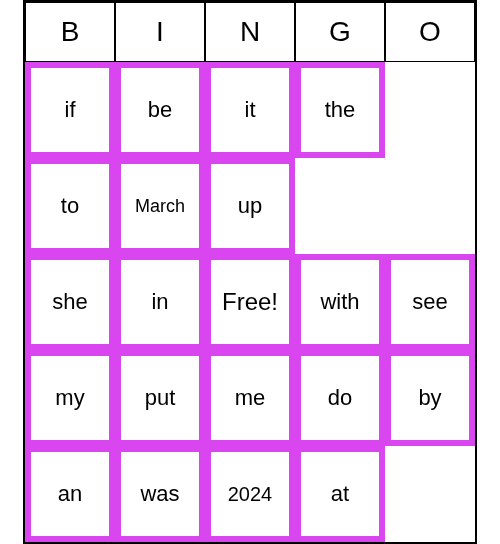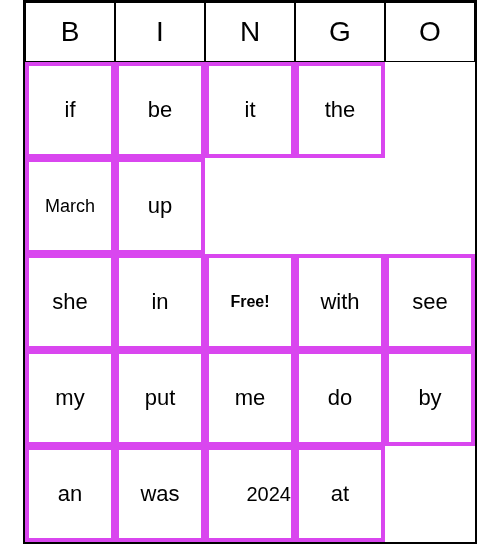--- a/index.html
+++ b/index.html
@@ -24,47 +24,46 @@
       border: 2px solid #000;
     }
 
     .bingo-row {
       display: flex;
     }
 
     .bingo-cell {
       width: 90px;
       height: 96px;
-      border: 4px solid #d946ef;
+      border: 6px solid #d946ef;
       display: flex;
       justify-content: center;
       align-items: center;
       font-size: 22px;
       font-family: Arial, sans-serif;
     }
 
     .header-row .bingo-cell {
       height: 60px;
       font-size: 28px;
       font-weight: normal;
       border: 1px solid #000;
     }
 
     .free-cell {
-      font-size: 16px;
-      font-weight: bold;
+      font-size: 24px;
+      font-weight: normal;
     }
 
     .march-cell {
       font-size: 18px;
     }
 
     .year-cell {
       font-size: 20px;
-      justify-content: flex-end;
     }
   </style>
 </head>
 <body>
 
 <div class="bingo-card">
 
   <div class="bingo-row header-row">
     <div class="bingo-cell">
       <span>B</span>
@@ -92,20 +91,23 @@
     </div>
     <div class="bingo-cell">
       <span>it</span>
     </div>
     <div class="bingo-cell">
       <span>the</span>
     </div>
   </div>
 
   <div class="bingo-row">
+    <div class="bingo-cell">
+      <span>to</span>
+    </div>
     <div class="bingo-cell march-cell">
       <span>March</span>
     </div>
     <div class="bingo-cell">
       <span>up</span>
     </div>
   </div>
 
   <div class="bingo-row">
     <div class="bingo-cell">

